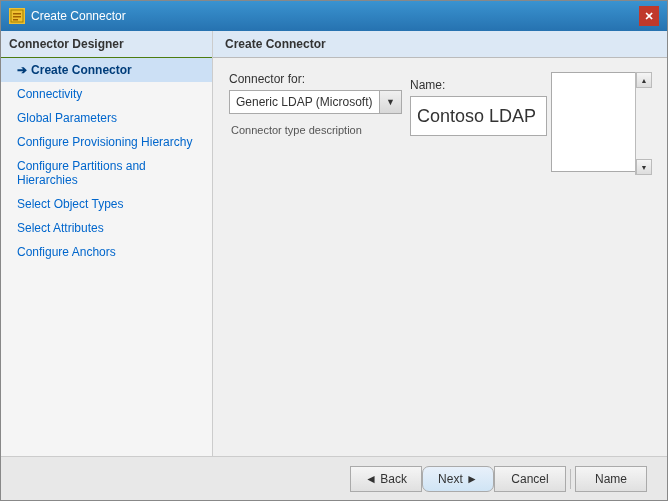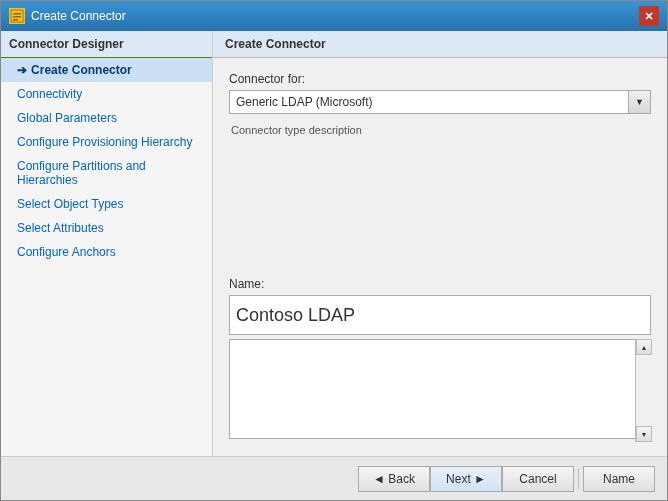--- a/index.html
+++ b/index.html
@@ -117,21 +117,21 @@
       padding: 6px 12px;
       font-weight: bold;
       color: #333;
       border-bottom: 1px solid #bbb;
       font-size: 12px;
     }
     .main-body {
       flex: 1;
       padding: 14px 16px;
       display: flex;
-      flex-direction: column;
+      flex-direction: row;
       gap: 4px;
     }
     .field-label {
       font-size: 12px;
       color: #333;
       margin-bottom: 4px;
     }
     .dropdown-wrapper {
       display: flex;
       align-items: center;
@@ -218,39 +218,40 @@
       cursor: pointer;
       color: #333;
     }
     .footer {
       height: 44px;
       background: #e8e8e8;
       border-top: 1px solid #ccc;
       display: flex;
       align-items: center;
       justify-content: flex-end;
-      padding: 0 12px;
+      padding: 0 20px;
       gap: 0;
     }
     .footer-btn {
       min-width: 72px;
       height: 26px;
       background: linear-gradient(to bottom, #f5f5f5, #e0e0e0);
       border: 1px solid #aaa;
       cursor: pointer;
       font-size: 12px;
       color: #333;
       padding: 0 12px;
       display: flex;
       align-items: center;
       justify-content: center;
       gap: 4px;
     }
     .footer-btn.primary {
       background: linear-gradient(to bottom, #e8f0fa, #d0e4f5);
+      border-radius: 7px;
     }
     .divider-line {
       width: 1px;
       height: 20px;
       background: #bbb;
       margin: 0 4px;
     }
   </style>
 </head>
 <body>

